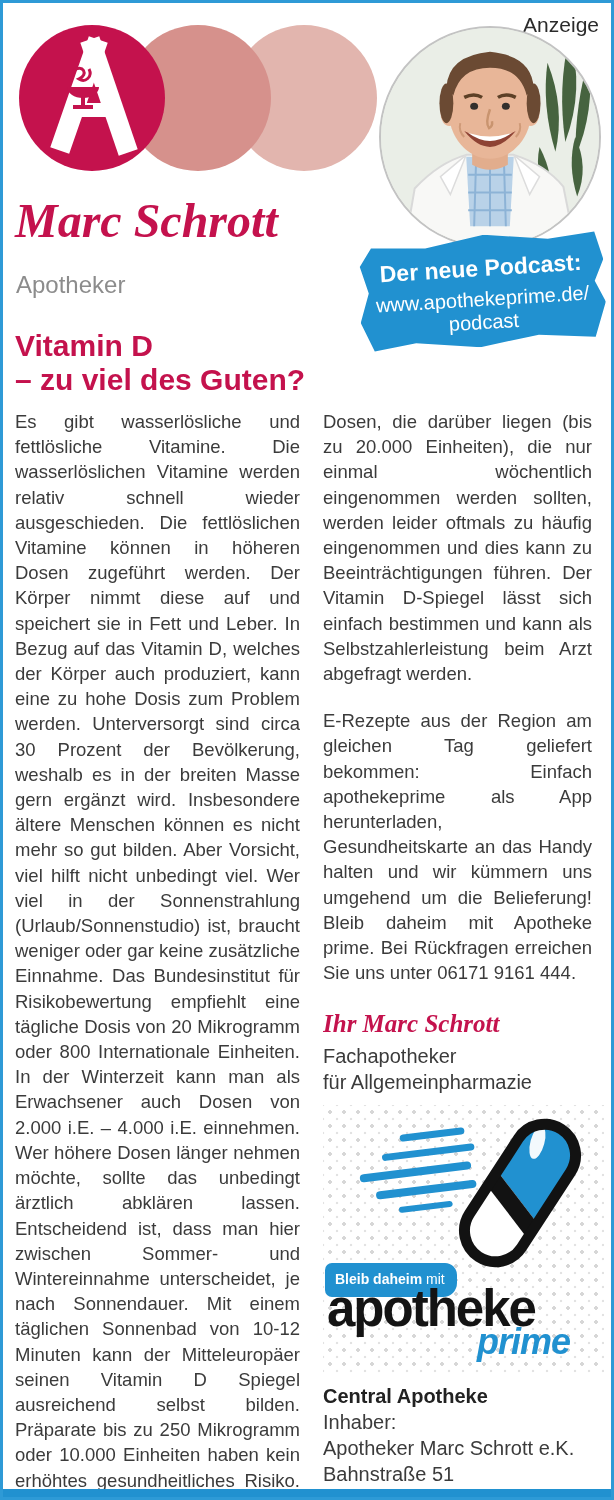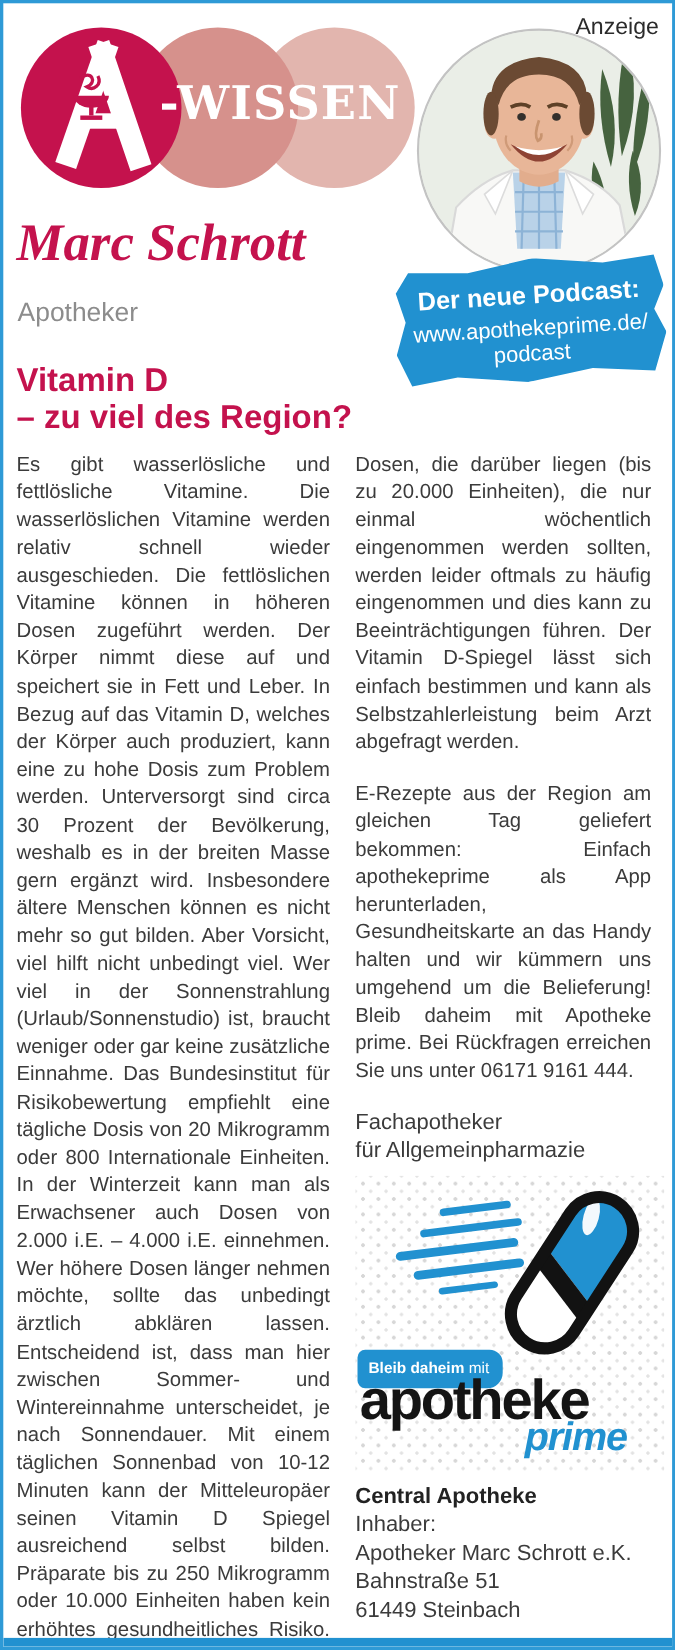--- a/index.html
+++ b/index.html
@@ -112,21 +112,20 @@
       <rect x="48" y="78" width="52" height="14" fill="#ffffff"></rect>
 
       <g>
         <path d="M48,62 A16,11 0 0 0 80,62 Z" fill="#c4124d"></path>
         <rect x="62" y="71" width="4" height="9" fill="#c4124d"></rect>
         <rect x="54" y="80" width="20" height="4" fill="#c4124d"></rect>
         <path d="M54,46 C64,38 70,50 60,54 C66,58 74,52 70,44" stroke="#c4124d" stroke-width="3" fill="none"></path>
       </g>
     </svg>
   </div>
-  <div id="brand-text">-WISSEN</div>
   <div id="anzeige">Anzeige</div>
 
   <div id="photo">
     <svg width="218" height="218" viewBox="0 0 220 220">
       <rect width="220" height="220" fill="#eaeee7"></rect>
 
       <g fill="#46633f">
         <path d="M190,10 Q206,60 186,115 Q178,60 190,10"></path>
         <path d="M210,30 Q216,85 196,130 Q196,75 210,30"></path>
         <path d="M168,35 Q186,80 176,125 Q162,78 168,35"></path>
@@ -178,31 +177,32 @@
   <div id="podcast-badge">
     <div class="l1">Der neue Podcast:</div>
     <div class="l2">www.apothekeprime.de/</div>
     <div class="l3">podcast</div>
   </div>
 
   <div id="author-name">Marc Schrott</div>
   <div id="author-role">Apotheker</div>
   <div id="headline">
     <div>Vitamin D</div>
-    <div>– zu viel des Region?</div>
+    <div>– zu viel des Guten?</div>
   </div>
 
   <div id="col-left" class="col">
     <p>Es gibt wasserlösliche und fettlösliche Vitamine. Die wasserlöslichen Vitamine werden relativ schnell wieder ausgeschieden. Die fettlöslichen Vitamine können in höheren Dosen zugeführt werden. Der Körper nimmt diese auf und speichert sie in Fett und Leber. In Bezug auf das Vitamin D, welches der Körper auch produziert, kann eine zu hohe Dosis zum Problem werden. Unterversorgt sind circa 30 Prozent der Bevölkerung, weshalb es in der breiten Masse gern ergänzt wird. Insbesondere ältere Menschen können es nicht mehr so gut bilden. Aber Vorsicht, viel hilft nicht unbedingt viel. Wer viel in der Sonnenstrahlung (Urlaub/Sonnenstudio) ist, braucht weniger oder gar keine zusätzliche Einnahme. Das Bundesinstitut für Risikobewertung empfiehlt eine tägliche Dosis von 20 Mikrogramm oder 800 Internationale Einheiten. In der Winterzeit kann man als Erwachsener auch Dosen von 2.000 i.E. – 4.000 i.E. einnehmen. Wer höhere Dosen länger nehmen möchte, sollte das unbedingt ärztlich abklären lassen. Entscheidend ist, dass man hier zwischen Sommer- und Wintereinnahme unterscheidet, je nach Sonnendauer. Mit einem täglichen Sonnenbad von 10-12 Minuten kann der Mitteleuropäer seinen Vitamin D Spiegel ausreichend selbst bilden. Präparate bis zu 250 Mikrogramm oder 10.000 Einheiten haben kein erhöhtes gesundheitliches Risiko. Aber</p>
   </div>
 
   <div id="col-right" class="col">
     <p class="body">Dosen, die darüber liegen (bis zu 20.000 Einheiten), die nur einmal wöchentlich eingenommen werden sollten, werden leider oftmals zu häufig eingenommen und dies kann zu Beeinträchtigungen führen. Der Vitamin D-Spiegel lässt sich einfach bestimmen und kann als Selbstzahlerleistung beim Arzt abgefragt werden.</p>
     <p class="body">E-Rezepte aus der Region am gleichen Tag geliefert bekommen: Einfach apothekeprime als App herunterladen, Gesundheitskarte an das Handy halten und wir kümmern uns umgehend um die Belieferung! Bleib daheim mit Apotheke prime. Bei Rückfragen erreichen Sie uns unter 06171 9161 444.</p>
 
+    <div id="signature-name">Ihr Marc Schrott</div>
     <div class="sig-title">Fachapotheker</div>
     <div class="sig-title">für Allgemeinpharmazie</div>
 
     <div id="logo-box">
       <svg id="pill-svg" width="281" height="175" viewBox="0 0 281 175">
 
         <g stroke="#2191d0" stroke-linecap="round" transform="rotate(-7 140 60)">
           <line x1="84" y1="26" x2="142" y2="26" stroke-width="7"></line>
           <line x1="64" y1="43" x2="150" y2="43" stroke-width="7"></line>
           <line x1="40" y1="61" x2="144" y2="61" stroke-width="8"></line>

